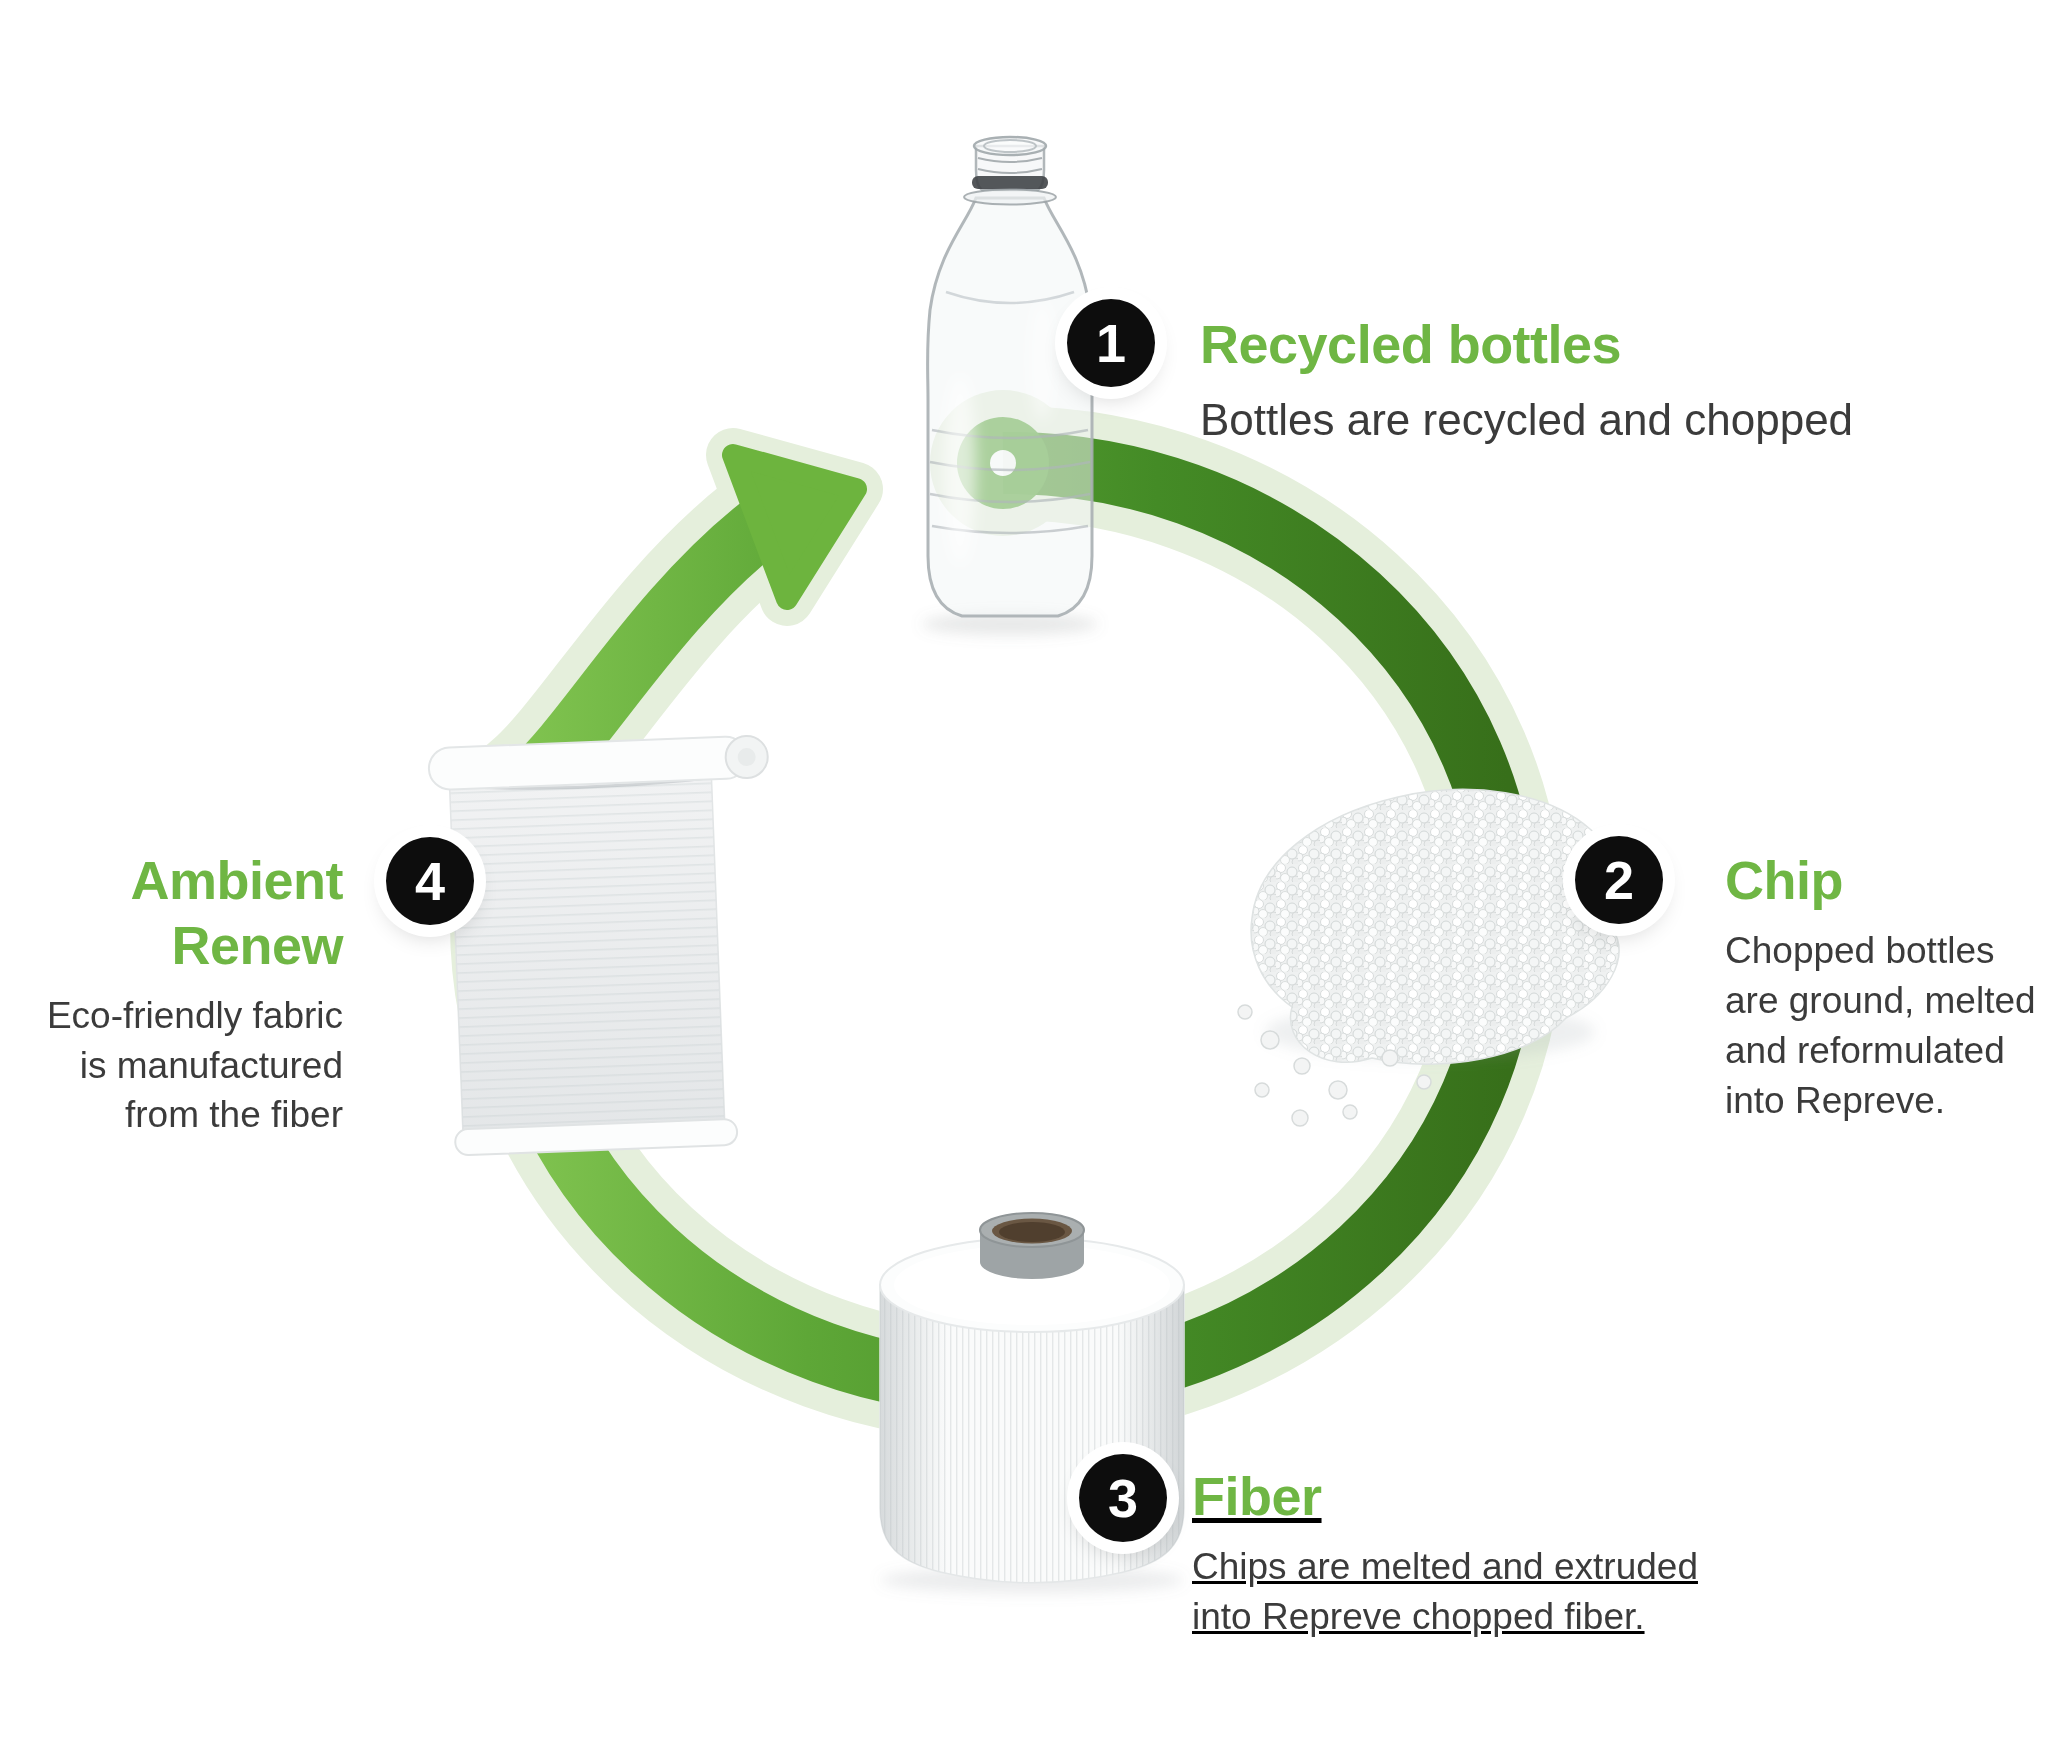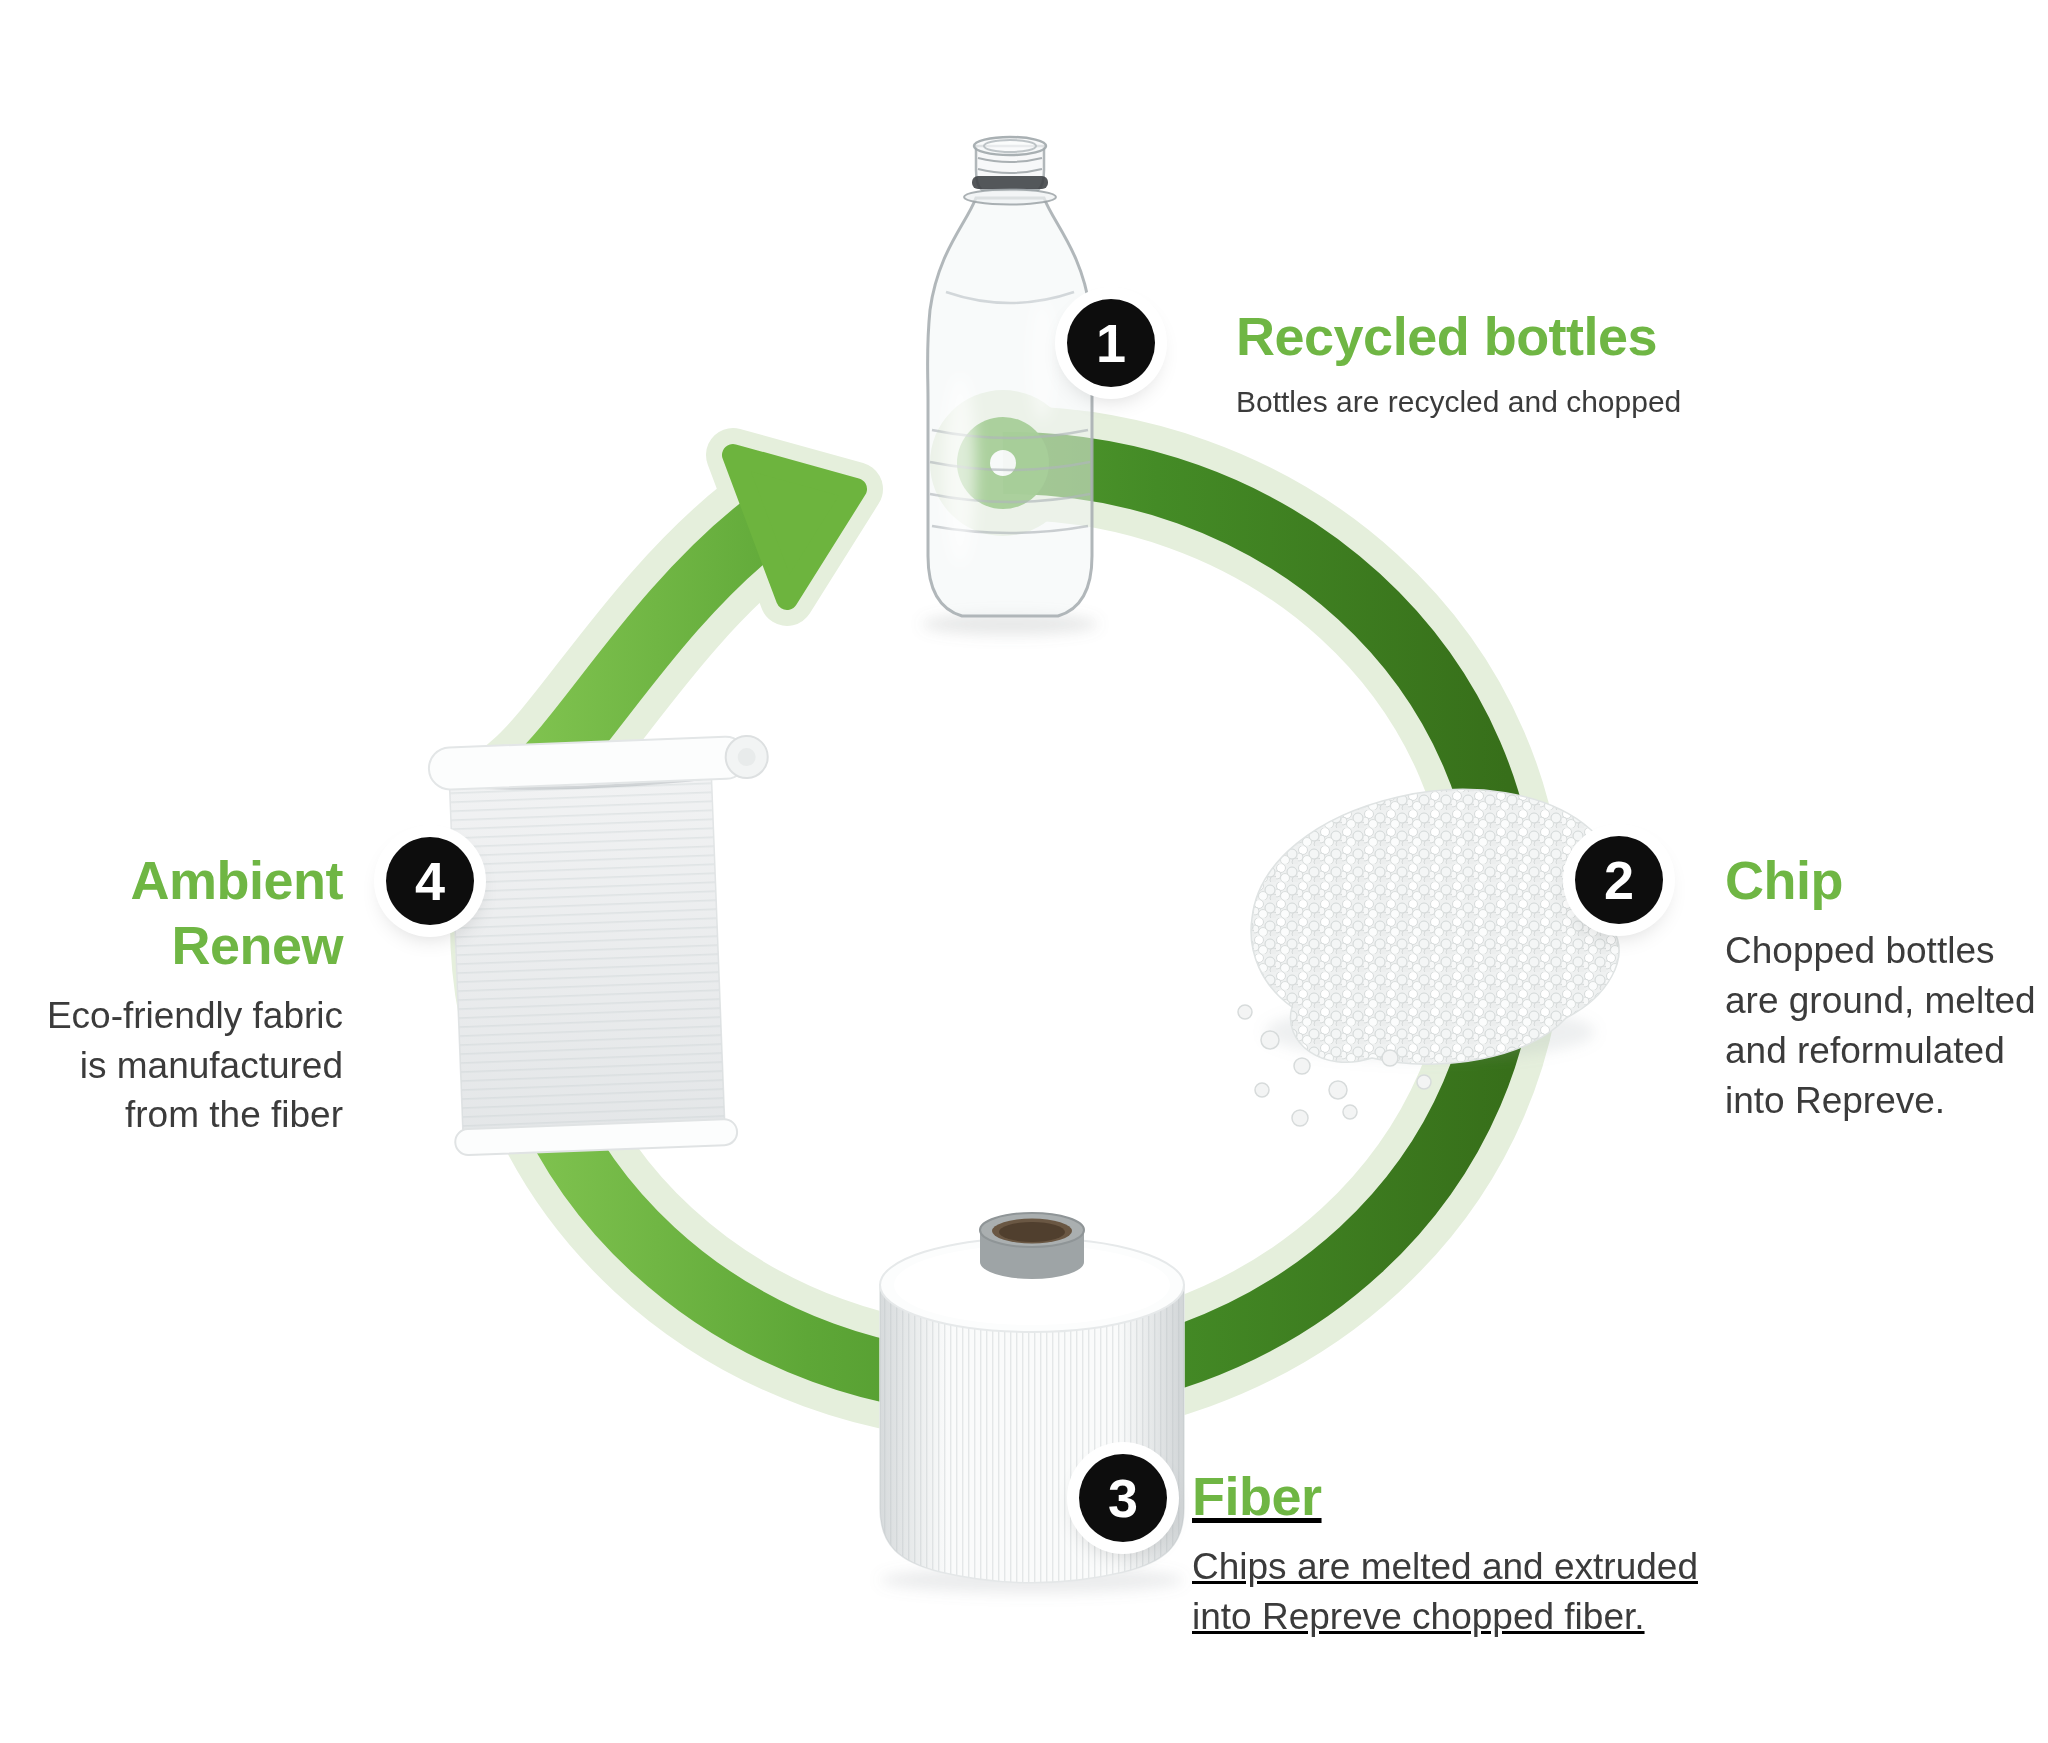--- a/index.html
+++ b/index.html
@@ -17,21 +17,21 @@
   }
   .step{position:absolute;z-index:4;}
   .step-title{
     font-weight:700;color:#6fb644;font-size:54px;line-height:1.2;
     white-space:pre-line;letter-spacing:-0.5px;
   }
   .step-desc{
     font-weight:400;color:#3b3b3b;font-size:37px;line-height:1.35;
     white-space:pre-line;margin-top:13px;
   }
-  .step-1 .step-desc{font-size:30px;}
+  .step-1 .step-desc{font-size:44px;}
   .step-4{text-align:right;}
 </style>
 </head>
 <body>
 
 <div class="stage">
 
   <svg width="2048" height="1743" viewBox="0 0 2048 1743">
     <defs>
       <linearGradient id="ribbonGrad" gradientUnits="userSpaceOnUse" x1="507" y1="924" x2="1507" y2="924">
@@ -149,21 +149,21 @@
   <div class="badge" style="left:1575px;top:836px;">
     <span>2</span>
   </div>
   <div class="badge" style="left:1079px;top:1454px;">
     <span>3</span>
   </div>
   <div class="badge" style="left:386px;top:837px;">
     <span>4</span>
   </div>
 
-  <div class="step step-1" style="left:1200px;top:304px;margin-left:36px;">
+  <div class="step step-1" style="left:1200px;top:312px;">
     <div class="step-title">Recycled bottles</div>
     <div class="step-desc">Bottles are recycled and chopped</div>
   </div>
 
   <div class="step step-2" style="left:1725px;top:848px;width:330px;">
     <div class="step-title">Chip</div>
     <div class="step-desc">Chopped bottles
 are ground, melted
 and reformulated
 into Repreve.</div>

